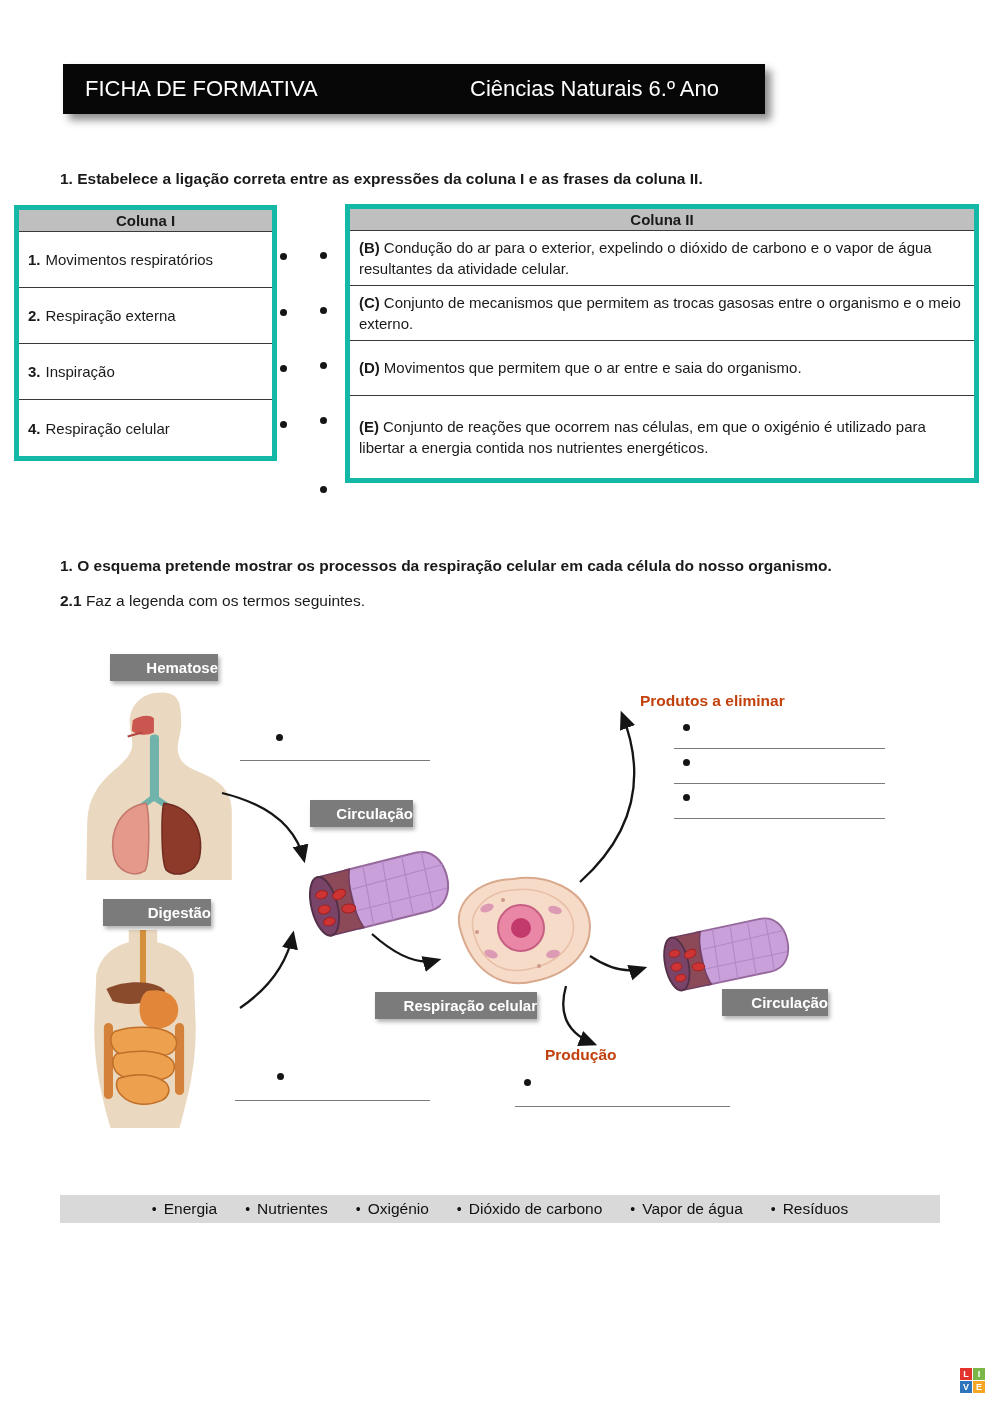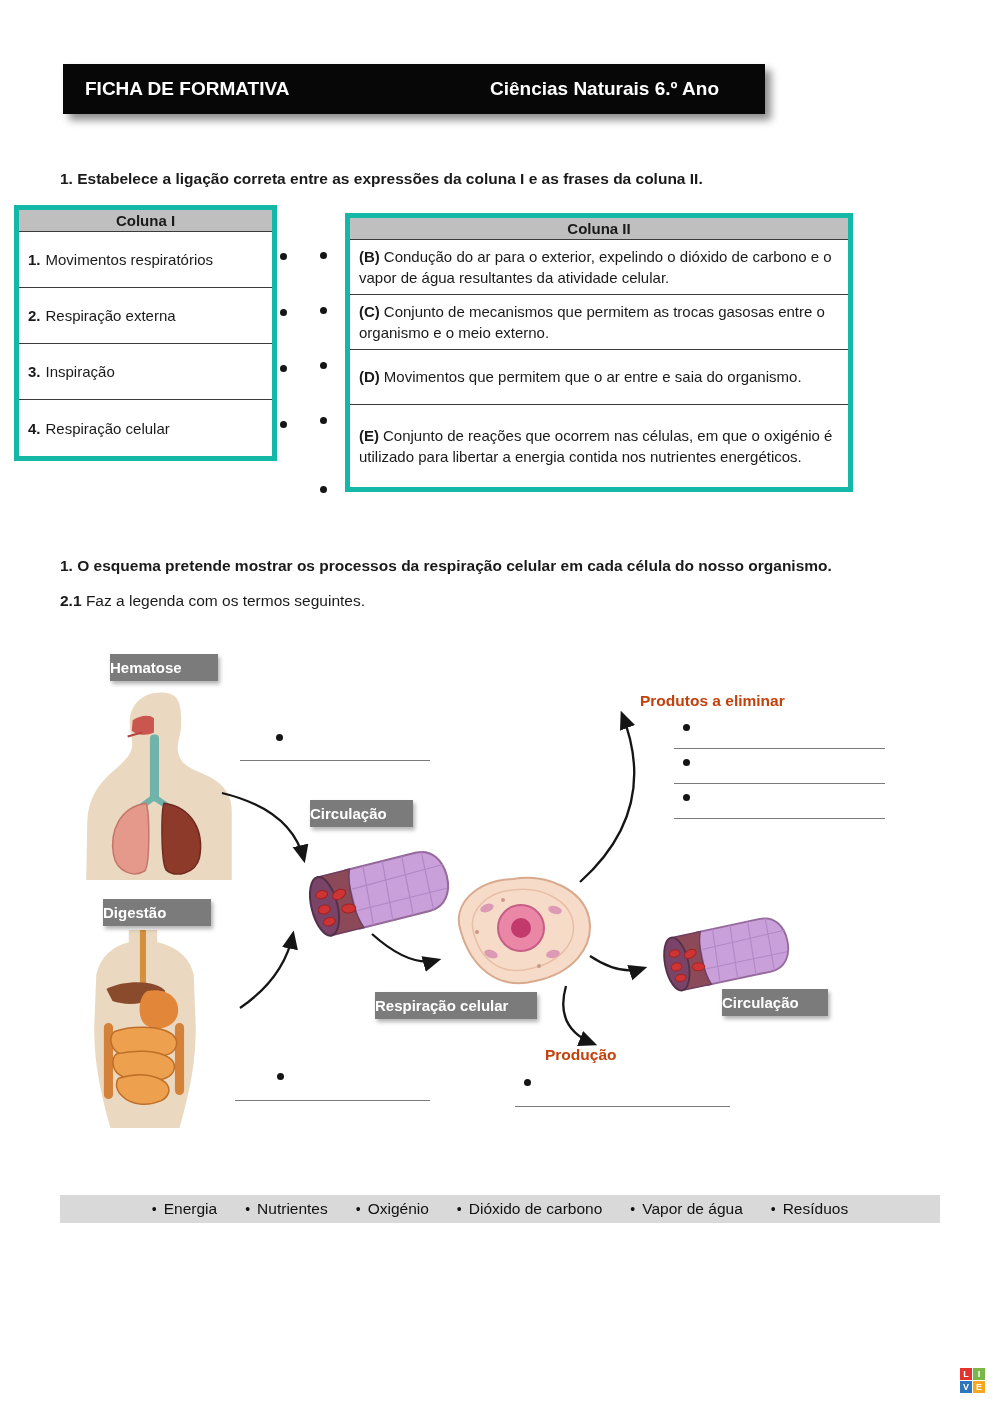--- a/index.html
+++ b/index.html
@@ -4,48 +4,48 @@
 <style>
   * { margin:0; padding:0; box-sizing:border-box; }
   html,body { background:#ffffff; }
   body { font-family:"Liberation Sans", sans-serif; color:#1a1a1a; }
   .page { position:relative; width:999px; height:1413px; background:#fff; overflow:hidden; }
 
   
   .header-bar { position:absolute; left:63px; top:64px; width:702px; height:50px;
     background:#070707; color:#fff; display:flex; align-items:center; justify-content:space-between;
     padding:0 46px 0 22px; box-shadow:6px 6px 8px rgba(0,0,0,0.45); }
-  .header-bar span { font-weight:bold; font-size:19px; }
+  .header-bar span { font-weight:normal; font-size:22px; }
 
   
   .prompt { position:absolute; font-size:15.5px; }
   .bold { font-weight:bold; }
 
   
   .tbl { position:absolute; border:5px solid #14b8a6; background:#fff; }
   .col1-table { left:14px; top:205px; width:263px; }
-  .col2-table { left:345px; top:213px; width:508px; }
+  .col2-table { left:345px; top:204px; width:634px; }
   .t-header { background:#bfbfbf; font-weight:bold; text-align:center; font-size:15px;
     padding:2px 0; border-bottom:1px solid #3a3a3a; }
   .t1-row { height:56px; display:flex; align-items:center; padding:0 9px; font-size:15px;
     border-bottom:1px solid #3a3a3a; }
   .t1-row:last-child { border-bottom:none; }
   .num { font-weight:bold; margin-right:5px; }
   .t2-row { min-height:55px; display:flex; flex-direction:column; justify-content:center;
     padding:5px 9px; font-size:15px; border-bottom:1px solid #3a3a3a; line-height:1.42; }
   .t2-row.rowE { min-height:82px; }
   .t2-row:last-child { border-bottom:none; }
   .letter { font-weight:bold; margin-right:4px; }
 
   .dot { position:absolute; width:7px; height:7px; border-radius:50%; background:#151515; }
 
   
   .diagram { position:absolute; left:0; top:630px; width:999px; height:520px; }
   .glabel { position:absolute; background:#7b7b7b; color:#fff; font-weight:bold; font-size:15px;
-    text-align:left; padding:5px 0; box-shadow:2px 3px 4px rgba(0,0,0,0.3); }
+    text-align:right; padding:5px 0; box-shadow:2px 3px 4px rgba(0,0,0,0.3); }
   .bold-label { position:absolute; font-weight:bold; font-size:15.5px; color:#c2410c; }
   .blank-line { position:absolute; height:0; border-bottom:1.5px solid #7a7a7a; }
   .illu { position:absolute; }
   .arrow-layer { position:absolute; left:0; top:0; width:999px; height:520px; pointer-events:none; }
 
   
   .word-bank { position:absolute; left:60px; top:1195px; width:880px; height:28px; background:#d9d9d9;
     display:flex; align-items:center; justify-content:center; gap:28px; font-size:15.5px; color:#111; }
   .wb-item::before { content:"\2022"; margin-right:7px; font-size:14px; }
 

